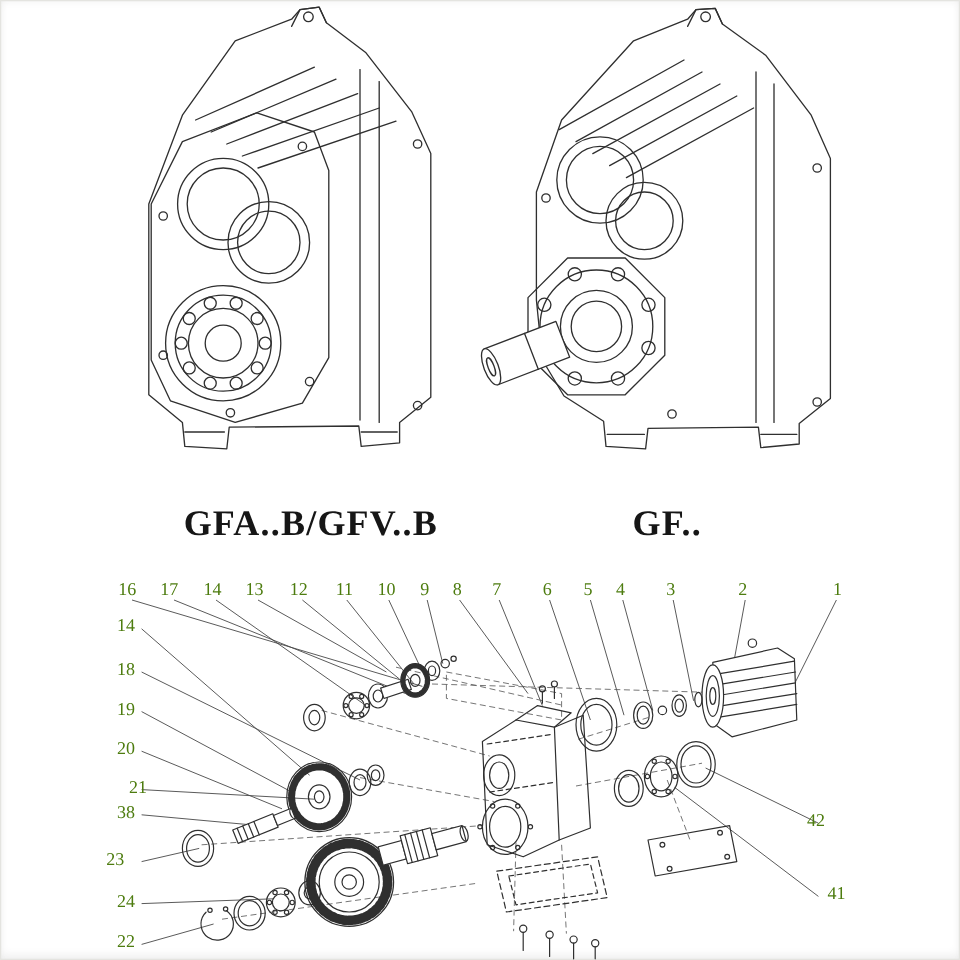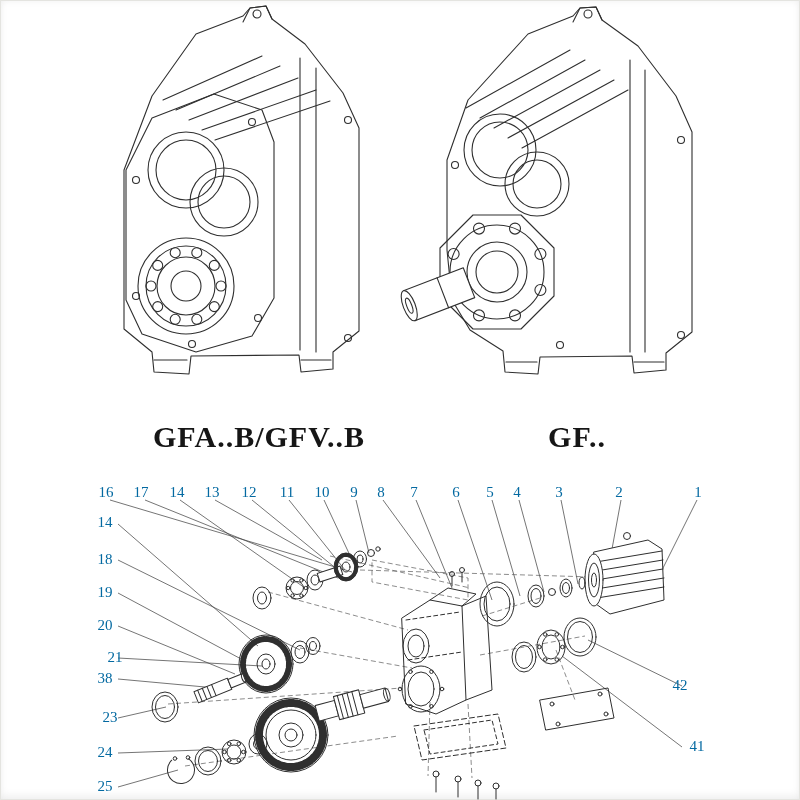--- a/index.html
+++ b/index.html
@@ -12,21 +12,21 @@
   svg { position:absolute; left:0; }
   .top-drawings { top:0; }
   .exploded { top:470px; }
   .model-label {
     position:absolute; transform:translate(-50%,-50%);
     font-weight:bold; font-size:30px; letter-spacing:1px;
     color:#161616; white-space:nowrap;
   }
   .callout {
     position:absolute; transform:translate(-50%,-50%);
-    font-size:15px; color:#0369a1; line-height:1;
+    font-size:15px; color:#4d7c0f; line-height:1;
   }
 </style>
 </head>
 <body>
 
 <div class="page">
 
   <svg class="top-drawings" width="800" height="470" viewBox="0 0 800 470">
 
     <g stroke="#2f2f2f" fill="none" stroke-width="1.1" stroke-linejoin="round" stroke-linecap="round">
@@ -152,21 +152,21 @@
 
       <g>
         <line x1="506" y1="362" x2="537" y2="362"></line>
         <line x1="634" y1="362" x2="664" y2="362"></line>
         <circle cx="560" cy="345" r="3.5"></circle>
       </g>
     </g>
   </svg>
 
   <div class="model-label" style="left:259px;top:437px">GFA..B/GFV..B</div>
-  <div class="model-label" style="left:577px;top:437px">GF..</div>
+  <div class="model-label" style="left:556px;top:437px">GF..</div>
 
   <svg class="exploded" width="800" height="330" viewBox="0 470 800 330">
 
     <g stroke="#474747" stroke-width="0.75">
       <line x1="110" y1="500" x2="352" y2="572"></line>
       <line x1="145" y1="500" x2="338" y2="578"></line>
       <line x1="180" y1="500" x2="305" y2="588"></line>
       <line x1="215" y1="500" x2="322" y2="560"></line>
       <line x1="252" y1="500" x2="333" y2="566"></line>
       <line x1="289" y1="500" x2="345" y2="570"></line>
@@ -393,20 +393,20 @@
   <span class="callout" style="left:559px;top:492px">3</span>
   <span class="callout" style="left:619px;top:492px">2</span>
   <span class="callout" style="left:698px;top:492px">1</span>
 
   <span class="callout" style="left:105px;top:522px">14</span>
   <span class="callout" style="left:105px;top:559px">18</span>
   <span class="callout" style="left:105px;top:592px">19</span>
   <span class="callout" style="left:105px;top:625px">20</span>
   <span class="callout" style="left:115px;top:657px">21</span>
   <span class="callout" style="left:105px;top:678px">38</span>
-  <span class="callout" style="left:110px;top:717px">23</span>
+  <span class="callout" style="left:96px;top:717px">23</span>
   <span class="callout" style="left:105px;top:752px">24</span>
-  <span class="callout" style="left:105px;top:786px">25</span>
+  <span class="callout" style="left:105px;top:786px">22</span>
 
   <span class="callout" style="left:680px;top:685px">42</span>
   <span class="callout" style="left:697px;top:746px">41</span>
 
 </div>
 
 </body></html>

